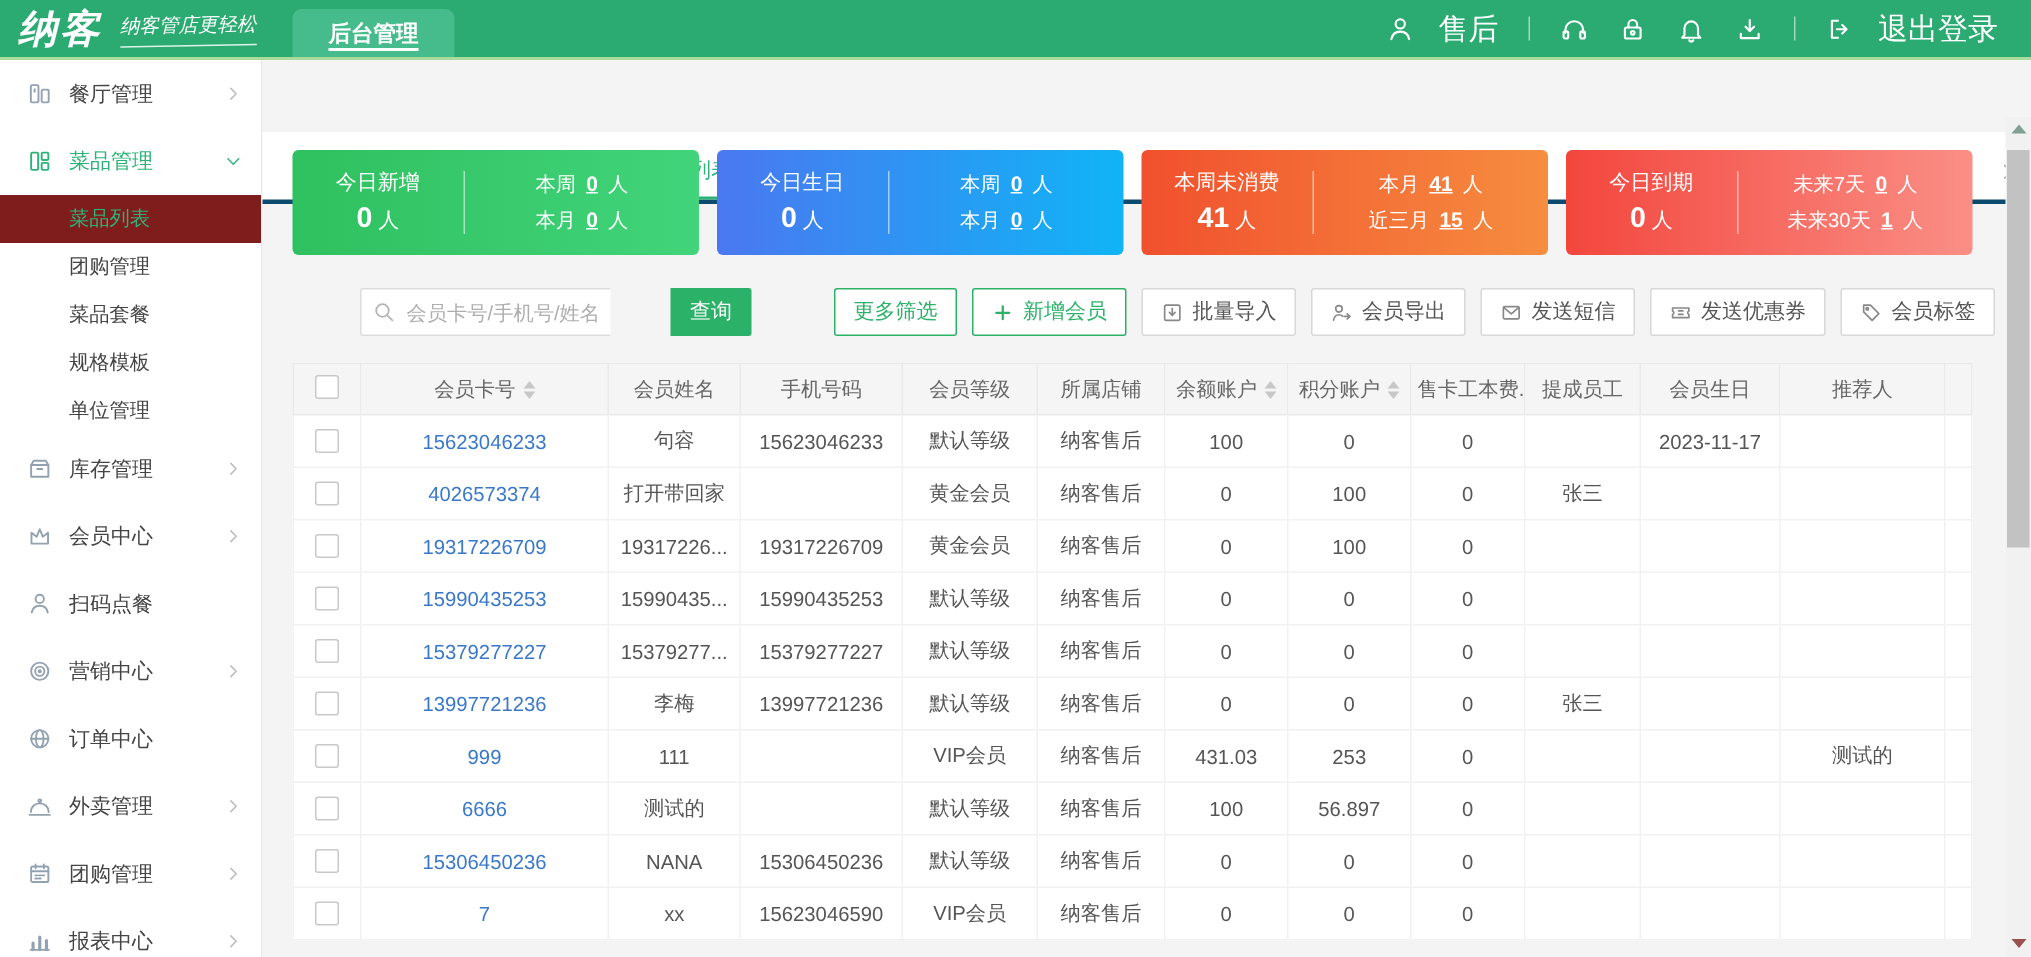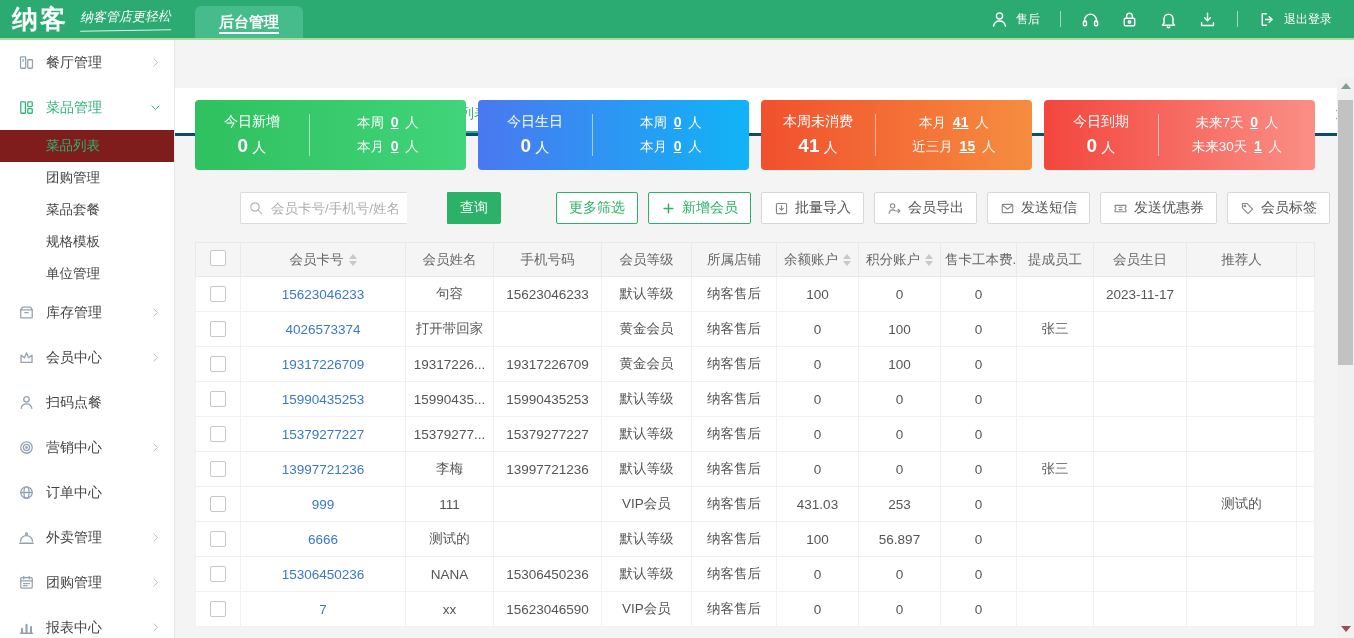--- a/index.html
+++ b/index.html
@@ -4,29 +4,29 @@
 <style>
   html,body{margin:0;padding:0;}
   body{
     width:1354px;height:638px;position:relative;overflow:hidden;background:#fff;
     font-family:"Liberation Sans","DejaVu Sans",sans-serif;color:#555;font-size:14px;
   }
   
   .topbar{position:absolute;top:0;left:0;right:0;height:38px;background:#2BAA72;
     border-bottom:2px solid #A9DC9A;display:flex;align-items:stretch;z-index:5;}
   .logo-wrap{display:flex;align-items:center;padding:0 10px 0 12px;gap:12px;}
-  .logo-text{font-size:26px;font-weight:bold;color:#fff;letter-spacing:2px;}
+  .logo-text{font-size:26px;font-weight:bold;color:#fff;font-style:italic;letter-spacing:2px;}
   .slogan{color:#fff;font-size:13px;font-style:italic;font-family:"DejaVu Serif",serif;
     border-bottom:1px solid rgba(255,255,255,.85);padding-bottom:4px;transform:rotate(-1deg);}
   .admin-tab{margin-left:14px;align-self:flex-end;height:32px;background:#46BC8C;
     border-radius:6px 6px 0 0;color:#fff;font-weight:bold;font-size:15px;padding:0 24px;
     display:flex;align-items:center;position:relative;cursor:pointer;}
   .admin-tab::after{content:"";position:absolute;left:24px;right:24px;bottom:4px;height:2px;background:#fff;}
   .topbar-right{margin-left:auto;display:flex;align-items:center;gap:20px;padding-right:22px;color:#fff;}
-  .tb-item{display:flex;align-items:center;gap:7px;font-size:12px;cursor:pointer;white-space:nowrap;}
+  .tb-item{display:flex;align-items:center;gap:16px;font-size:20px;cursor:pointer;white-space:nowrap;}
   .tb-ic{display:flex;cursor:pointer;}
   .tb-divider{width:1px;height:16px;background:rgba(255,255,255,.55);}
   .topbar svg{width:19px;height:19px;}
   
   .sidebar{position:absolute;top:40px;left:0;width:174px;bottom:0;background:#fff;
     border-right:1px solid #E7E7E7;overflow:hidden;}
   .side-item{height:45px;display:flex;align-items:center;padding:0 12px 0 18px;gap:11px;
     font-size:14px;color:#444;cursor:pointer;}
   .side-item .icon{color:#93A2B1;display:flex;}
   .side-item .chev{margin-left:auto;color:#BBB;display:flex;}

